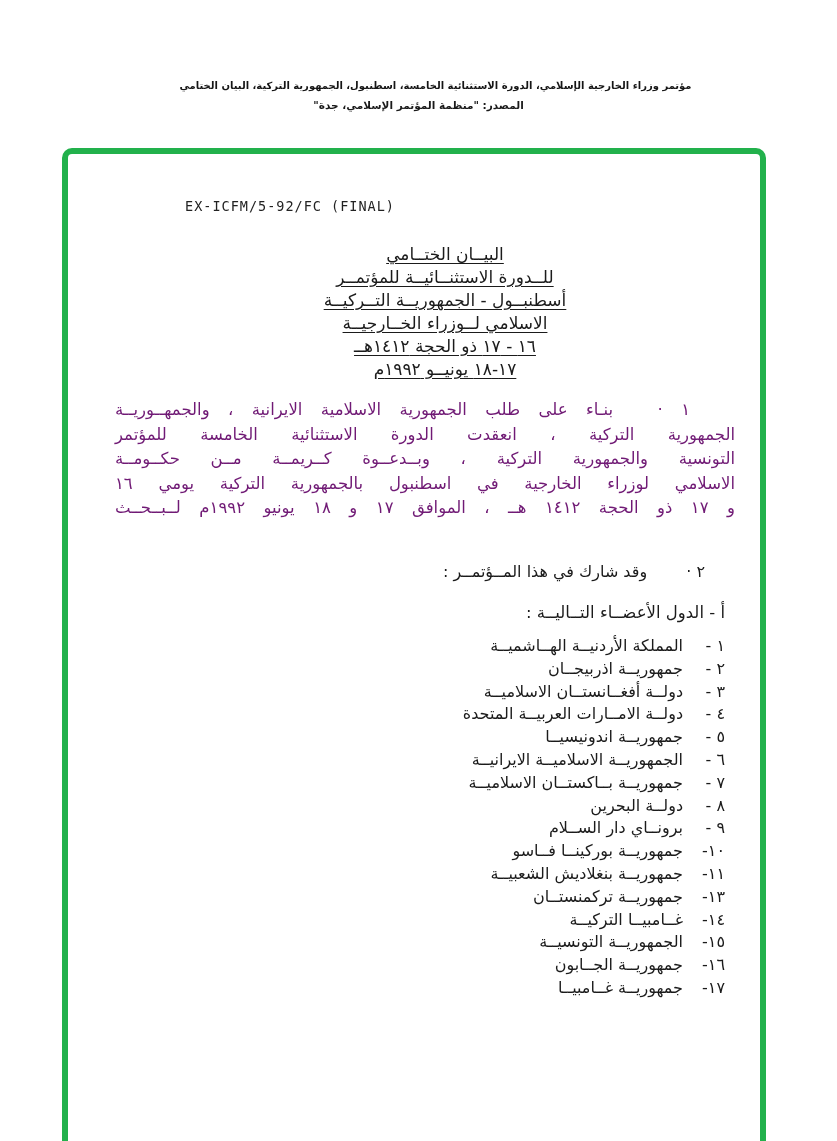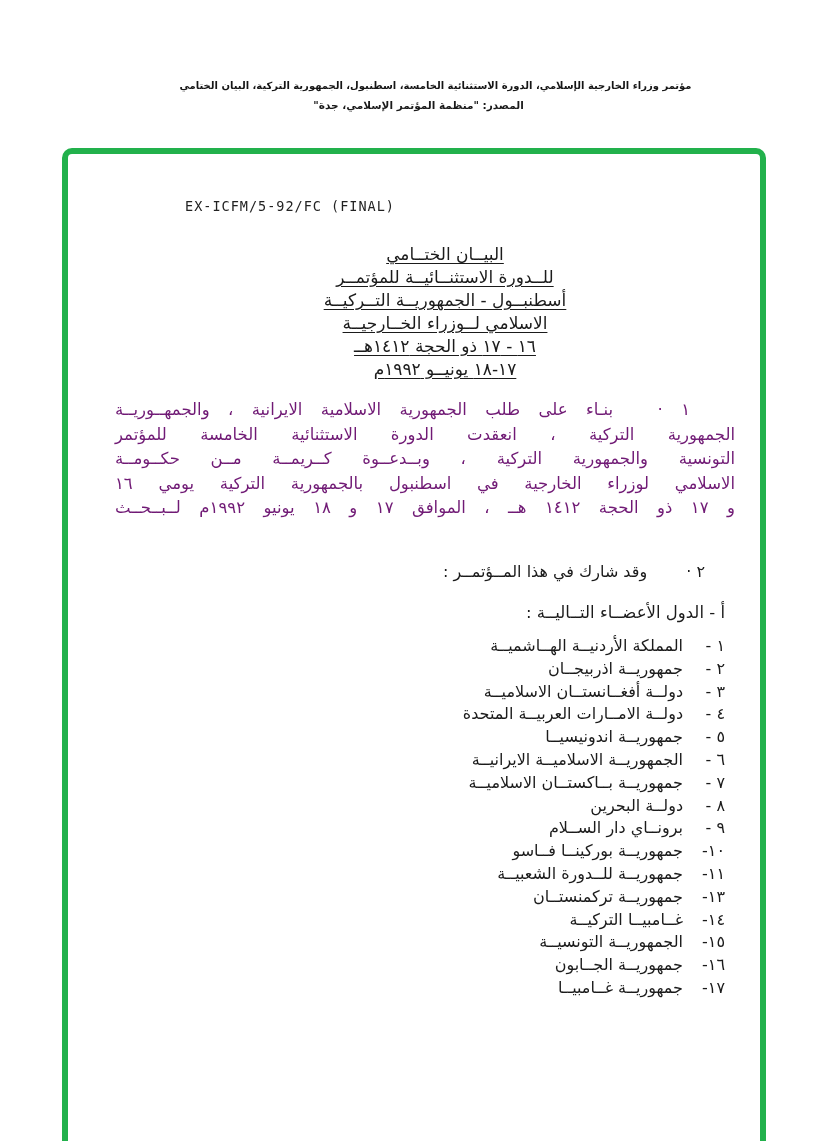--- a/index.html
+++ b/index.html
@@ -105,21 +105,21 @@
     <div class="crow"><span class="cnum">١ -</span><span>المملكة الأردنيــة الهــاشميــة</span></div>
     <div class="crow"><span class="cnum">٢ -</span><span>جمهوريــة اذربيجــان</span></div>
     <div class="crow"><span class="cnum">٣ -</span><span>دولــة أفغــانستــان الاسلاميــة</span></div>
     <div class="crow"><span class="cnum">٤ -</span><span>دولــة الامــارات العربيــة المتحدة</span></div>
     <div class="crow"><span class="cnum">٥ -</span><span>جمهوريــة اندونيسيــا</span></div>
     <div class="crow"><span class="cnum">٦ -</span><span>الجمهوريــة الاسلاميــة الايرانيــة</span></div>
     <div class="crow"><span class="cnum">٧ -</span><span>جمهوريــة بــاكستــان الاسلاميــة</span></div>
     <div class="crow"><span class="cnum">٨ -</span><span>دولــة البحرين</span></div>
     <div class="crow"><span class="cnum">٩ -</span><span>برونــاي دار الســلام</span></div>
     <div class="crow"><span class="cnum">١٠-</span><span>جمهوريــة بوركينــا فــاسو</span></div>
-    <div class="crow"><span class="cnum">١١-</span><span>جمهوريــة للــدورة الشعبيــة</span></div>
+    <div class="crow"><span class="cnum">١١-</span><span>جمهوريــة بنغلاديش الشعبيــة</span></div>
     <div class="crow"><span class="cnum">١٣-</span><span>جمهوريــة تركمنستــان</span></div>
     <div class="crow"><span class="cnum">١٤-</span><span>غــامبيــا التركيــة</span></div>
     <div class="crow"><span class="cnum">١٥-</span><span>الجمهوريــة التونسيــة</span></div>
     <div class="crow"><span class="cnum">١٦-</span><span>جمهوريــة الجــابون</span></div>
     <div class="crow"><span class="cnum">١٧-</span><span>جمهوريــة غــامبيــا</span></div>
   </div>
 
 </div>
 
 </body></html>

